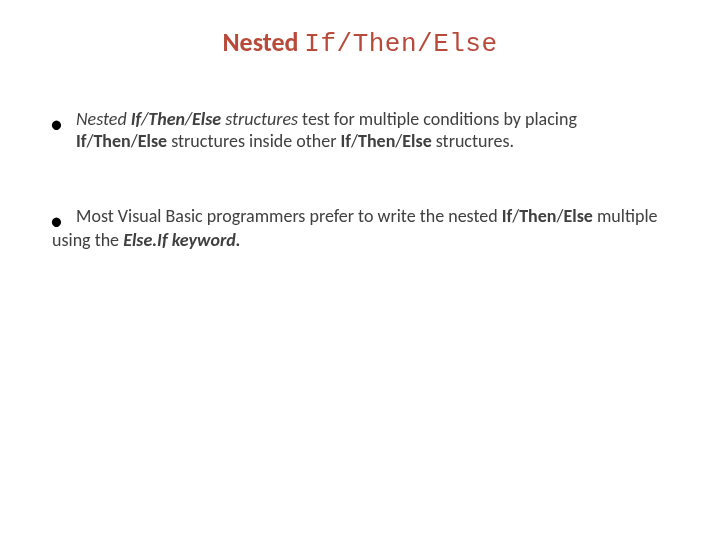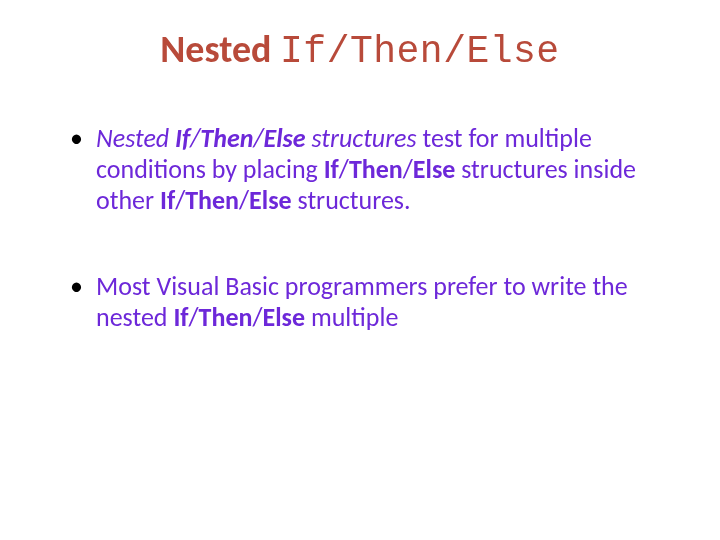--- a/index.html
+++ b/index.html
@@ -7,45 +7,44 @@
     width: 720px;
     height: 540px;
     background: #ffffff;
     font-family: Calibri, Arial, sans-serif;
     color: #000000;
     padding: 20px 50px 30px 50px;
     overflow: hidden;
   }
   .title {
     text-align: center;
-    font-size: 38px;
+    font-size: 26px;
     color: #b84a3a;
     margin-bottom: 50px;
     margin-top: 6px;
   }
   .title .t-bold {
     font-weight: 700;
     font-family: Calibri, Arial, sans-serif;
   }
   .title .t-mono {
     font-family: "Courier New", Courier, monospace;
     font-weight: 400;
     letter-spacing: 0.5px;
   }
   ul {
     list-style: none;
   }
   li {
     position: relative;
-    font-size: 26px;
+    font-size: 18px;
     line-height: 1.2;
     margin-bottom: 54px;
     padding-left: 26px;
-    color: #6d28d9;
-    margin-left: 20px;
+    color: #404040;
   }
   li::before {
     content: "•";
     position: absolute;
     left: 0;
     top: 0;
     font-size: 26px;
     color: #000;
   }
   .b { font-weight: 700; }
@@ -66,15 +65,18 @@
 </h1>
 
 <ul>
 
   <li>
     <span class="i">Nested </span><span class="bi">If</span><span class="i">/</span><span class="bi">Then</span><span class="i">/</span><span class="bi">Else</span><span class="i"> structures</span><span> test for multiple conditions by placing </span><span class="b">If</span><span>/</span><span class="b">Then</span><span>/</span><span class="b">Else</span><span> structures inside other </span><span class="b">If</span><span>/</span><span class="b">Then</span><span>/</span><span class="b">Else</span><span> structures.</span>
   </li>
 
   <li>
     <span>Most Visual Basic programmers prefer to write the nested </span><span class="b">If</span><span>/</span><span class="b">Then</span><span>/</span><span class="b">Else</span><span> multiple</span>
+    <span class="line2">
+      <span> using the </span><span class="bi">Else.If keyword.</span>
+    </span>
   </li>
 
 </ul>
 
 </body></html>

